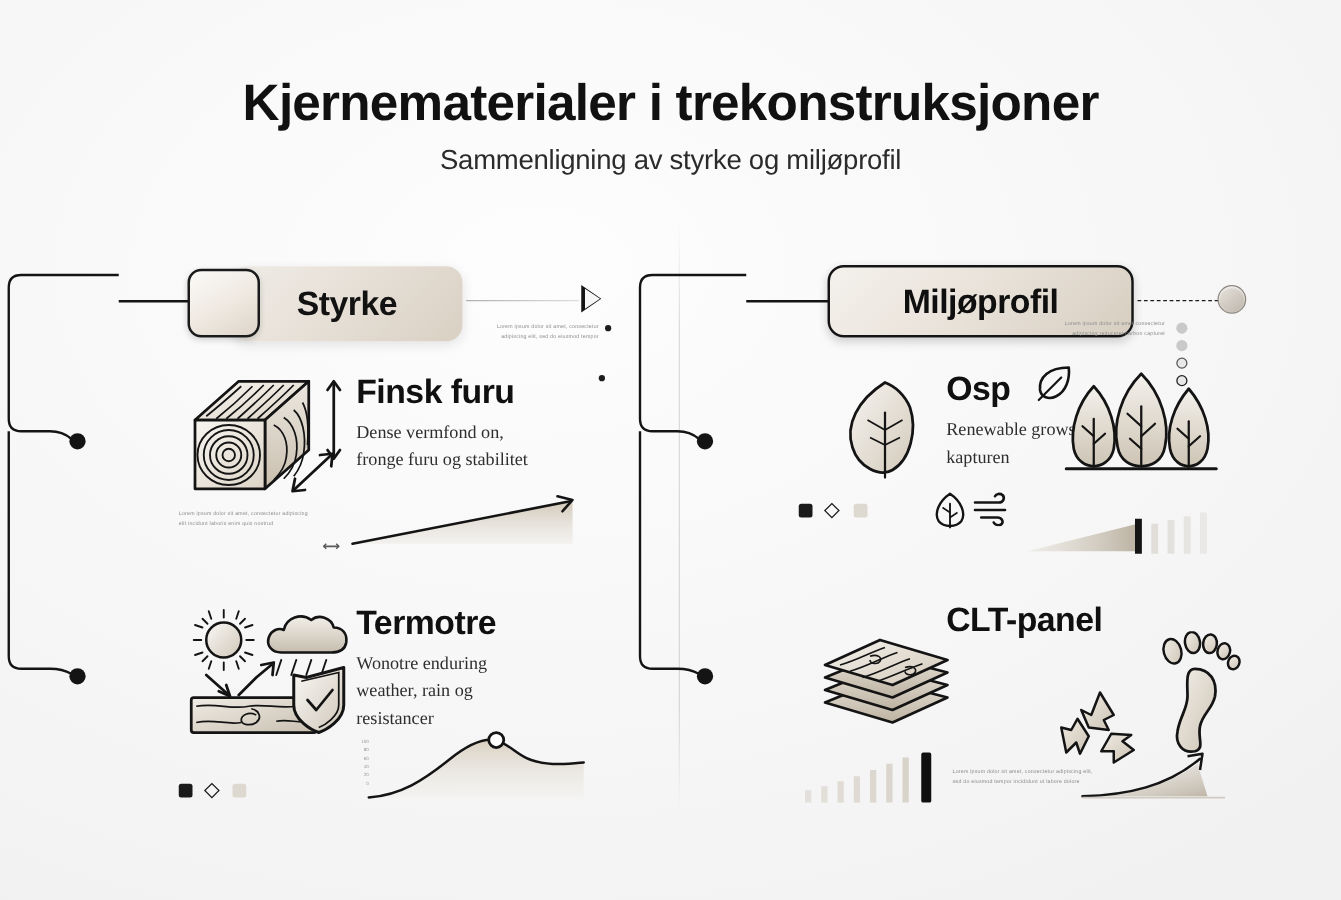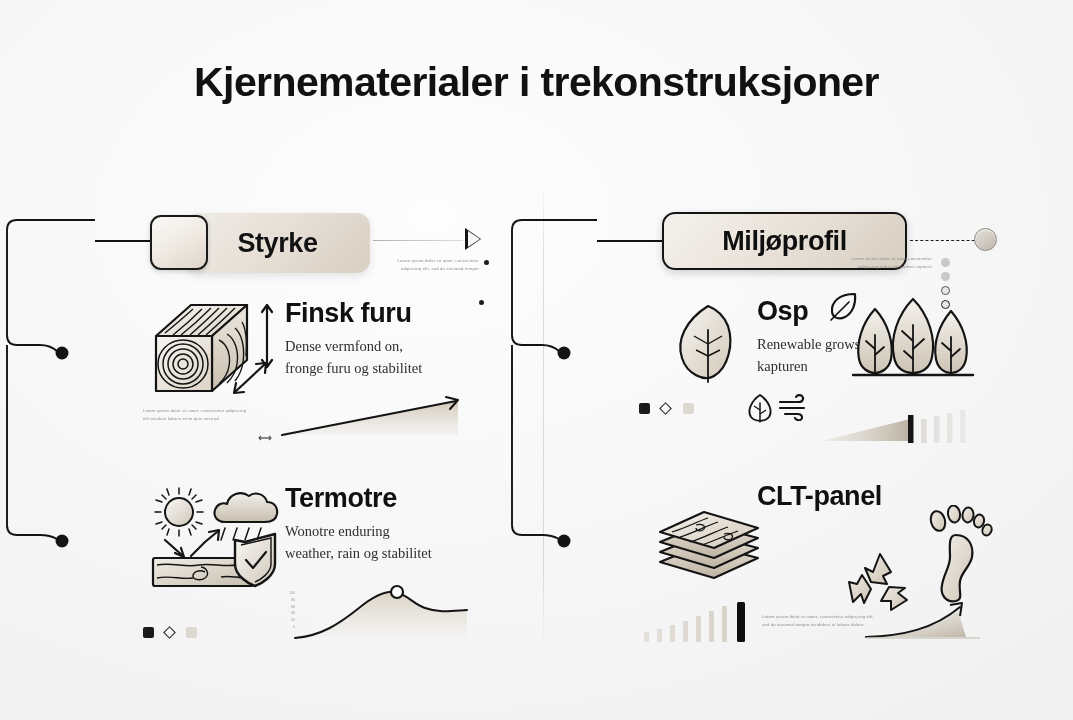--- a/index.html
+++ b/index.html
@@ -125,20 +125,21 @@
   
   .chart { position:absolute; }
   .tick { position:absolute; font-size:3.6px; color:#9a9a9a; line-height:1.9; filter:blur(0.3px); text-align:right; width:14px;}
 </style>
 </head>
 <body>
 
 <div class="canvas">
 
   <div class="title">Kjernematerialer i trekonstruksjoner</div>
+  <div class="subtitle">Sammenligning av styrke og miljøprofil</div>
 
   <div class="divider"></div>
 
   <div class="col col-left">
 
     <div class="badge-row">
       <div class="lead-line"></div>
       <div class="badge-accent"></div>
       <div class="badge-pill">
         <span class="btxt">Styrke</span>
@@ -234,21 +235,21 @@
           <stop offset="100%" stop-color="#e8e4dd" stop-opacity="0.35"></stop>
         </linearGradient>
       </defs>
       <path fill="url(#cg1)" d="M2 47 L178 13 L178 47 Z"></path>
       <path fill="none" stroke="#141414" stroke-width="2.1" stroke-linecap="round" d="M2 47 L176 13"></path>
       <path fill="none" stroke="#141414" stroke-width="2.1" stroke-linecap="round" stroke-linejoin="round" d="M166 9 L178 12 L170 21"></path>
     </svg>
 
     <div class="entry" style="left:190px; top:308px;">
       <div class="entry-title">Termotre</div>
-      <div class="entry-body">Wonotre enduring weather, rain og stabilitet</div>
+      <div class="entry-body">Wonotre enduring weather, rain og resistancer</div>
     </div>
 
     <svg class="art" style="left:48px; top:305px;" width="145" height="110">
       <defs>
         <linearGradient id="sg1" x1="0" y1="0" x2="1" y2="1">
           <stop offset="0%" stop-color="#faf8f5"></stop>
             <stop offset="100%" stop-color="#cfc7ba"></stop>
         </linearGradient>
         <linearGradient id="sg2" x1="0" y1="0" x2="0" y2="1">
           <stop offset="0%" stop-color="#f2efe9"></stop>

